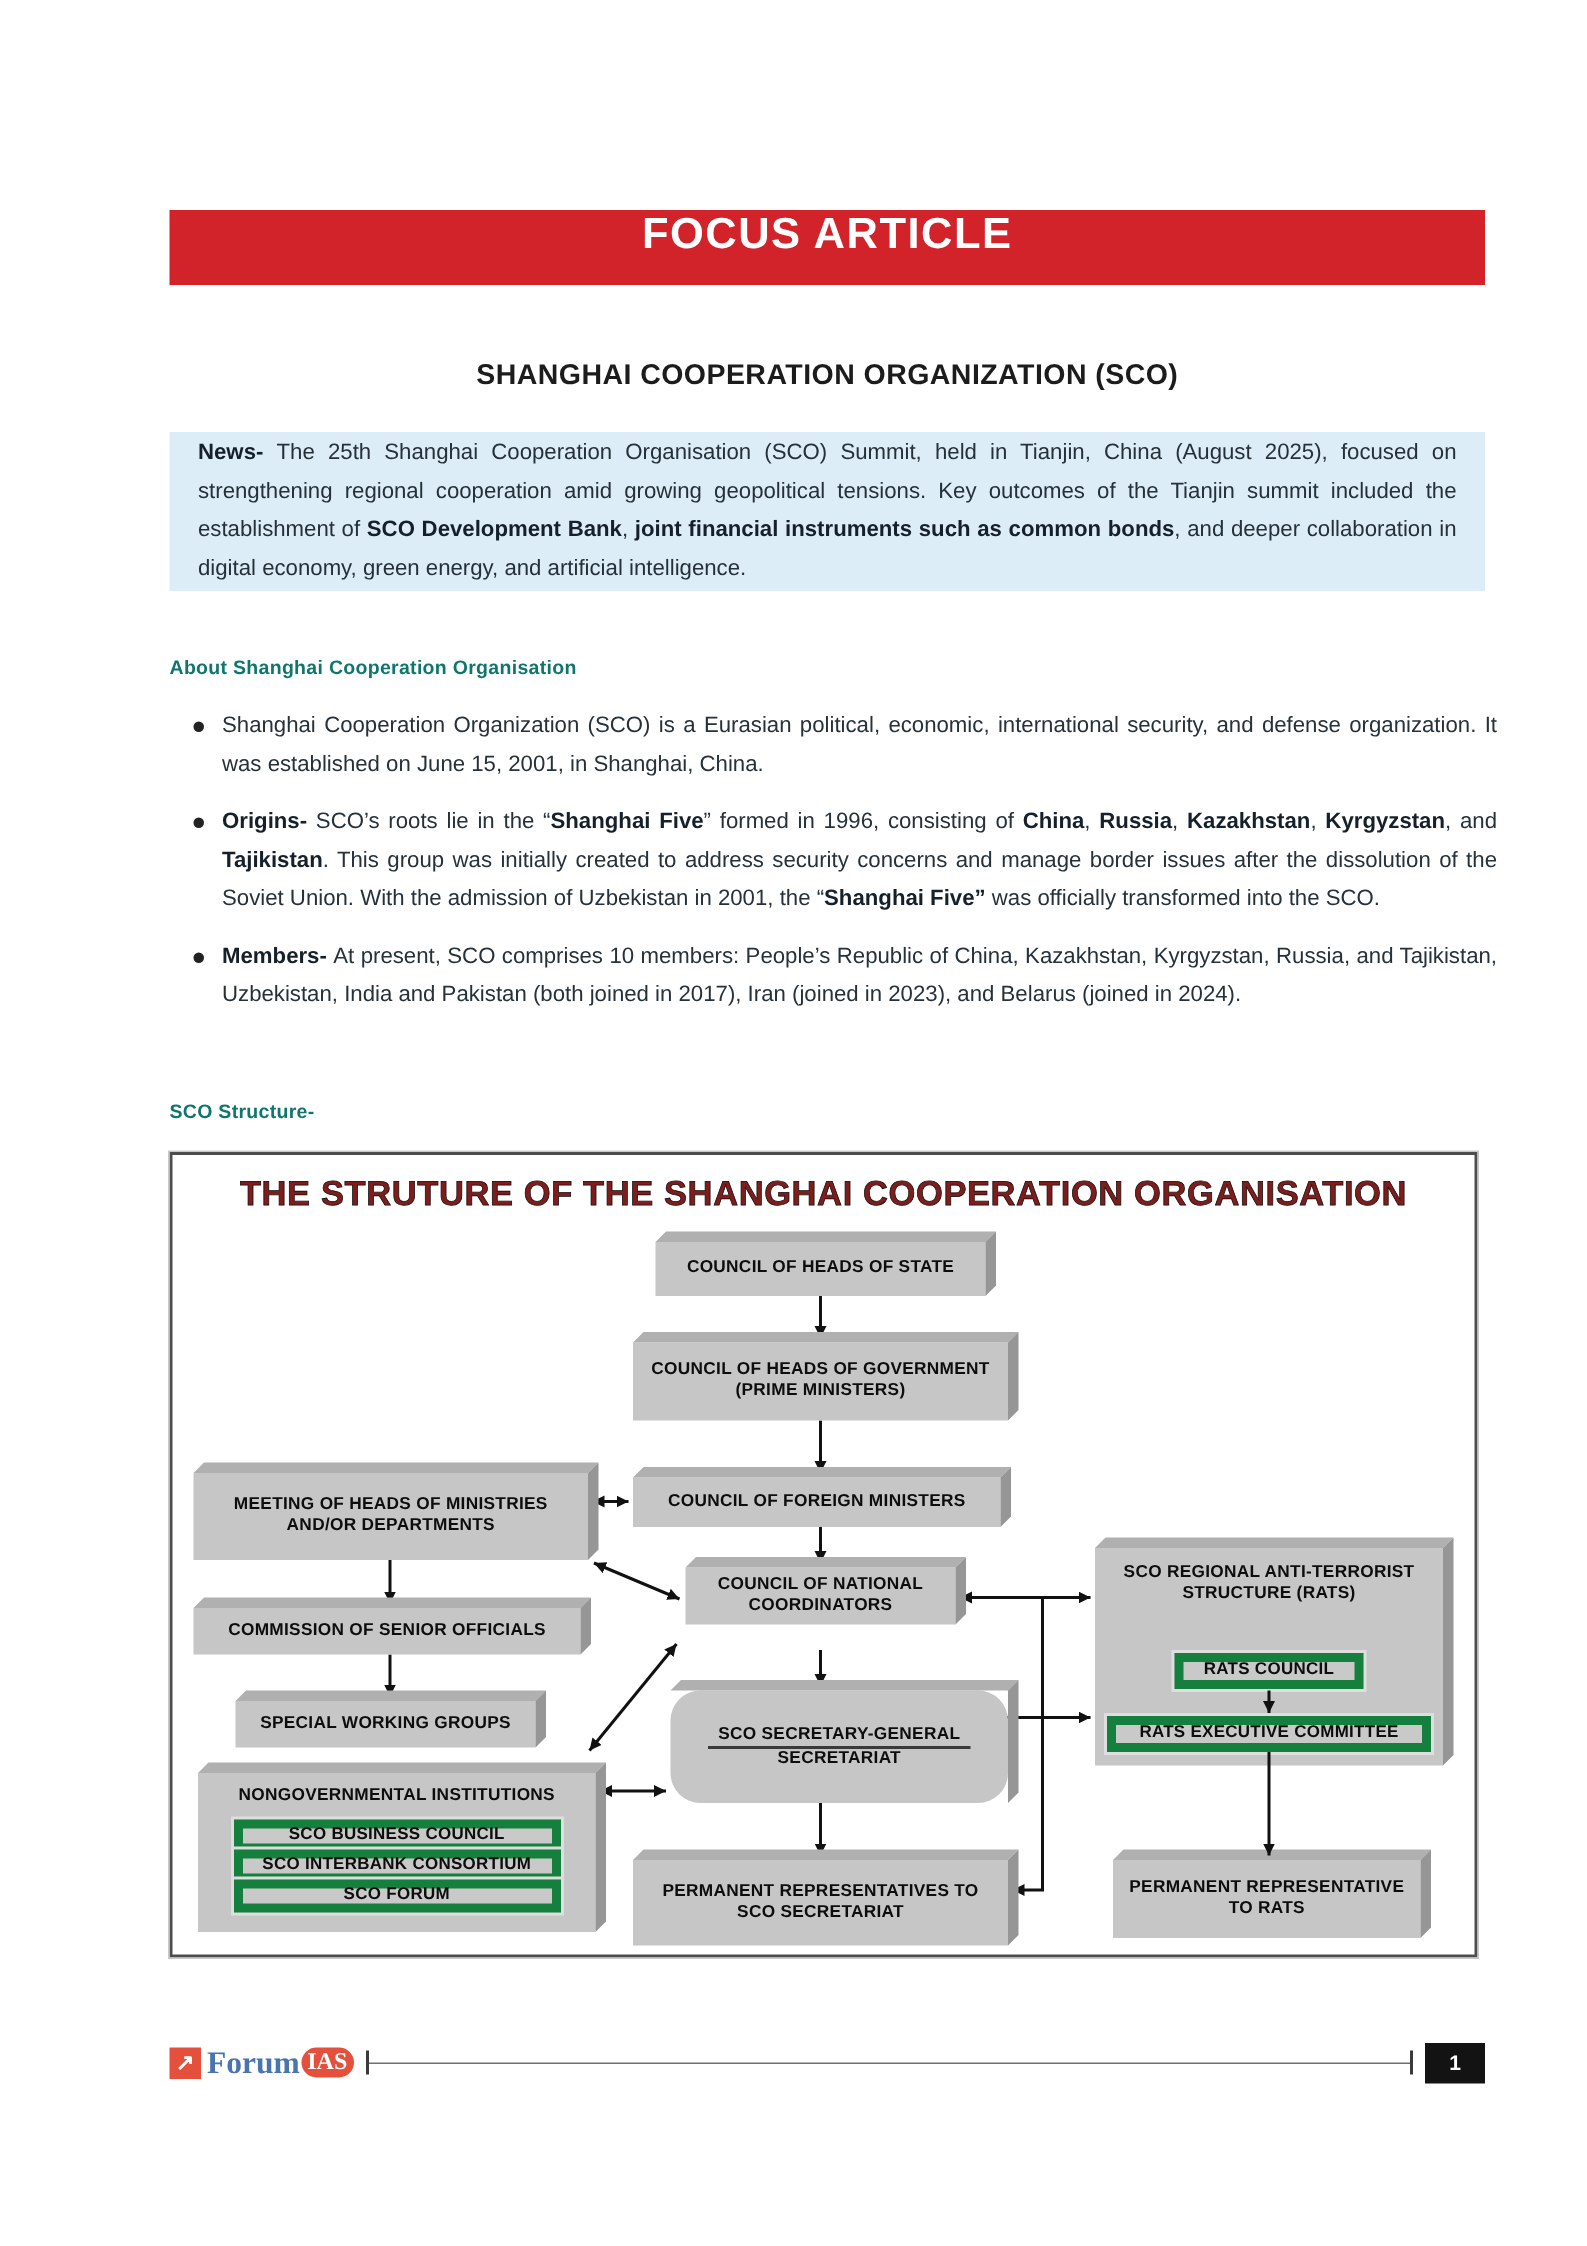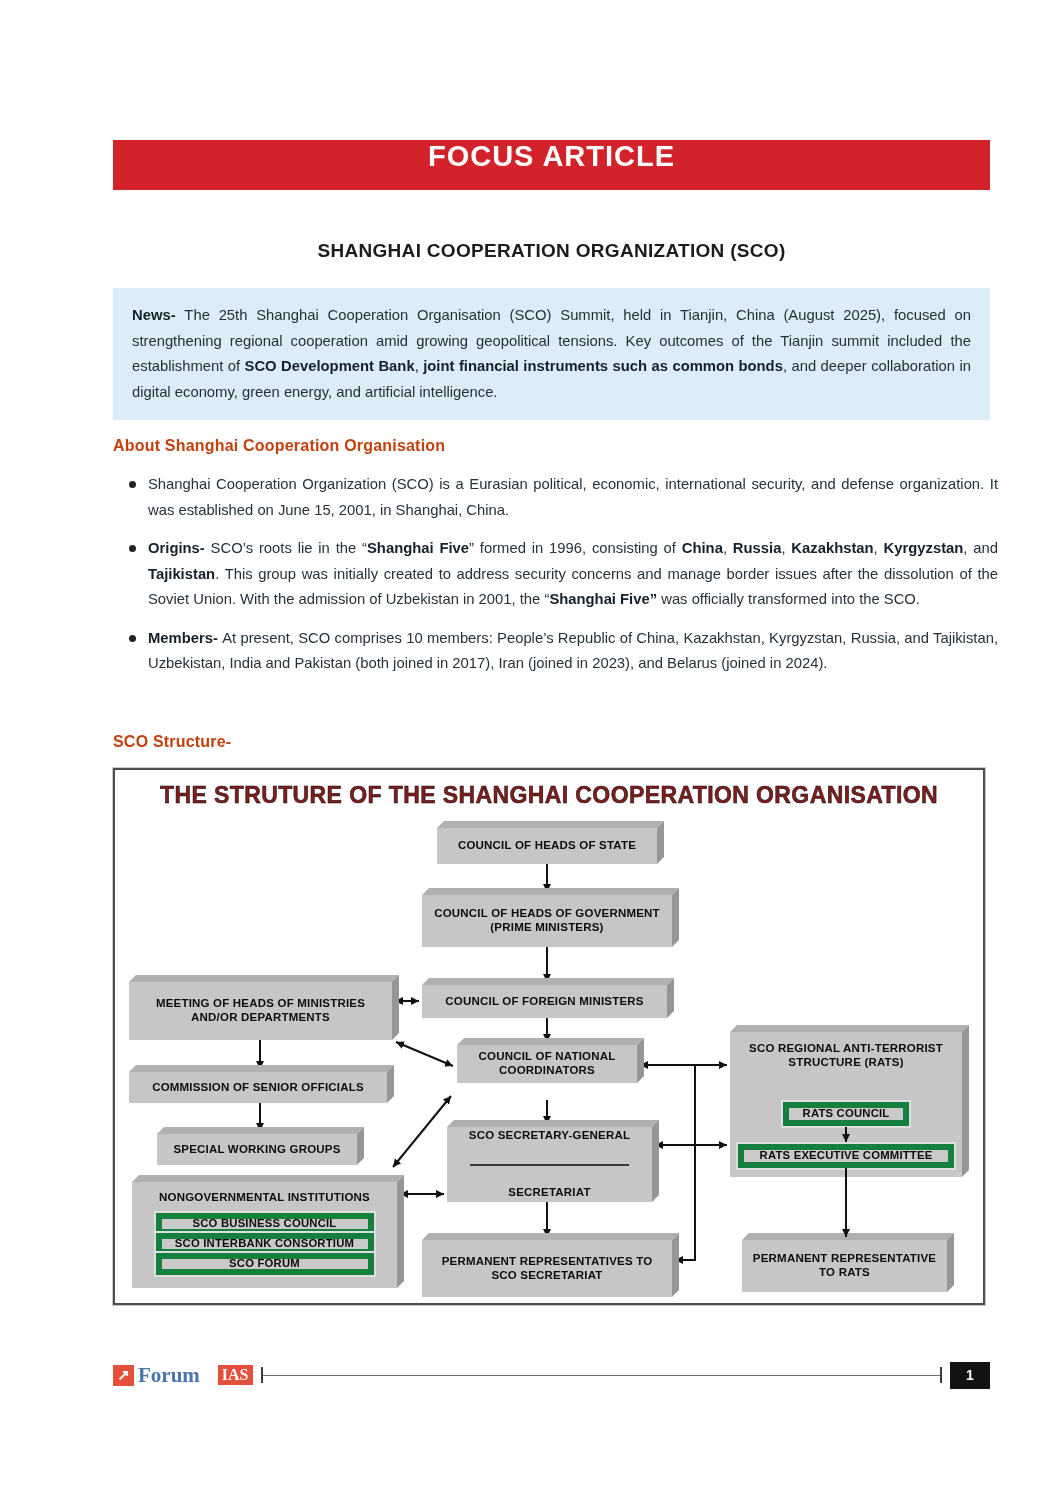--- a/index.html
+++ b/index.html
@@ -11,25 +11,25 @@
   .banner{left:113px;top:140px;width:877px;height:50px;background:#d2232b;
           display:flex;align-items:flex-start;justify-content:center;}
   .banner span{color:#fff;font-size:29px;font-weight:bold;letter-spacing:1px;}
 
   
   .article-title{left:113px;top:240px;width:877px;text-align:center;
                  font-size:19px;font-weight:bold;color:#1c1c1c;letter-spacing:.3px;}
 
   
   .news{left:113px;top:288px;width:877px;box-sizing:border-box;background:#dcedf7;
-        padding:15px 19px;font-size:14.8px;line-height:25.5px;text-align:justify;color:#253038;}
+        padding:2px 19px;font-size:14.8px;line-height:25.5px;text-align:justify;color:#253038;}
   .news b,.bullet b{color:#15202a;}
 
   
-  .h2{font-size:16px;font-weight:bold;color:#c2410c;letter-spacing:.2px;}
+  .h2{font-size:13px;font-weight:bold;color:#0f766e;letter-spacing:.2px;}
   .about-h{left:113px;top:437px;}
   .sco-h{left:113px;top:733px;}
 
   
   .bullets{left:121px;top:472px;width:877px;}
   .bullet{position:relative;padding-left:27px;margin-bottom:13px;
           font-size:14.8px;line-height:25.5px;text-align:justify;color:#26313a;}
   .dot{position:absolute;left:8px;top:9px;width:7px;height:7px;border-radius:50%;background:#222;}
 
   
@@ -59,35 +59,35 @@
   .n-chg {left:307px;top:125px;width:250px;height:52px;}
   .n-cfm {left:307px;top:215px;width:245px;height:33px;}
   .n-mhm {left:14px; top:212px;width:263px;height:58px;}
   .n-cso {left:14px; top:302px;width:258px;height:31px;}
   .n-swg {left:42px; top:364px;width:200px;height:31px;}
   .n-ngi {left:17px; top:412px;width:265px;height:106px;padding-top:9px;}
   .ngi-stack{margin-top:8px;width:218px;}
   .ngi-stack .inner{height:22px;margin:0 auto;}
   .ngi-stack .inner + .inner{margin-top:-2px;}
   .n-cnc {left:342px;top:275px;width:180px;height:38px;}
-  .n-sg  {left:332px;top:357px;width:205px;height:75px;justify-content:space-between;}
+  .n-sg  {left:332px;top:357px;width:225px;height:75px;justify-content:center;border-radius:20px;}
   .n-prss{left:307px;top:470px;width:250px;height:57px;}
   .n-rats{left:615px;top:262px;width:232px;height:145px;padding-top:10px;}
   .rats-council{position:absolute;left:50%;transform:translateX(-50%);top:70px;width:126px;height:24px;}
   .rats-exec{position:absolute;left:8px;right:8px;top:112px;height:24px;}
   .n-prr {left:627px;top:470px;width:205px;height:52px;}
 
   
   .footer{left:113px;top:1358px;width:877px;height:34px;display:flex;align-items:center;}
   .logo-mark{width:21px;height:21px;background:#e4503b;color:#fff;display:flex;align-items:center;
              justify-content:center;font-size:15px;font-weight:bold;}
   .logo-forum{font-family:"Liberation Serif",serif;font-size:21px;font-weight:bold;
               color:#4a74ae;margin-left:4px;}
   .logo-ias{font-family:"Liberation Serif",serif;font-size:16px;font-weight:bold;color:#fff;
-            background:#e4503b;padding:1px 4px;margin-left:18px;}
+            background:#e4503b;padding:1px 4px;margin-left:1px;border-radius:10px;}
   .tick{width:2px;height:16px;background:#3a3a3a;margin:0 0 0 8px;}
   .tick.r{margin:0 8px 0 0;}
   .rule{flex:1;border-top:1.6px solid #6f6f6f;}
   .page-box{width:40px;height:27px;background:#131313;color:#fff;display:flex;
             align-items:center;justify-content:center;font-size:14px;font-weight:bold;}
 </style>
 </head>
 <body>
 
 <div class="abs banner">

